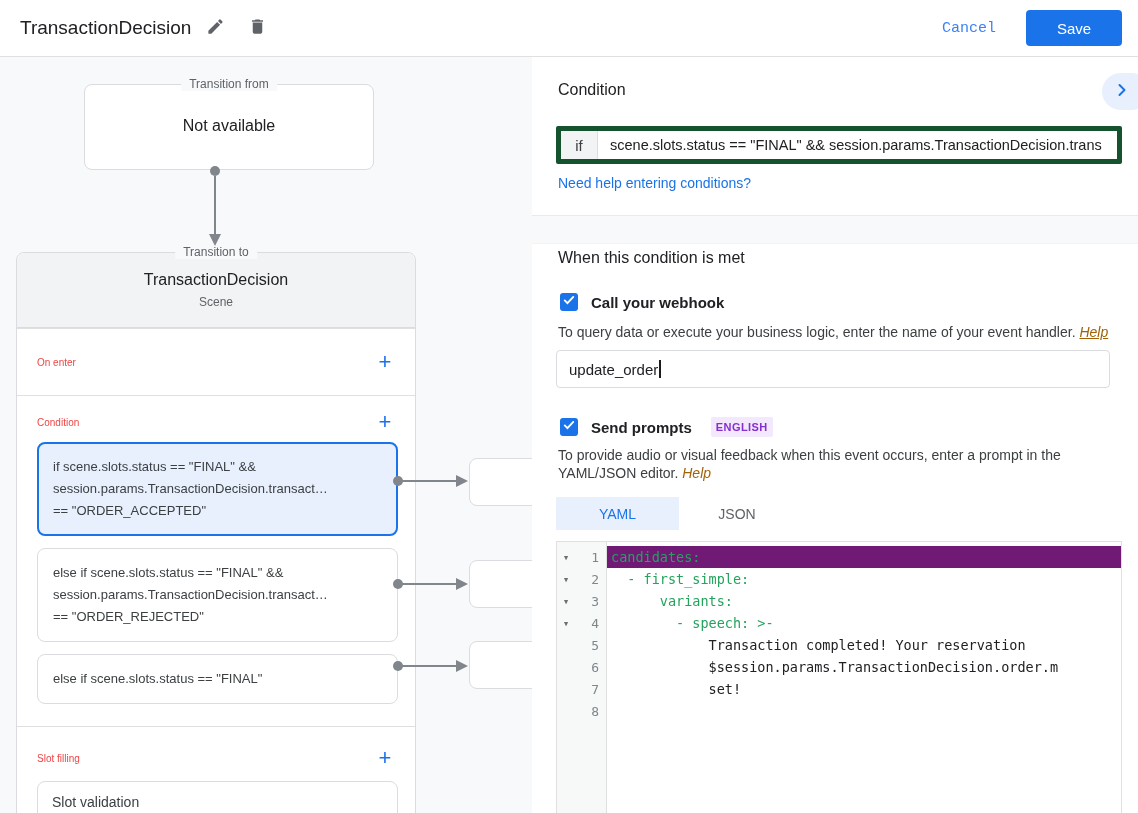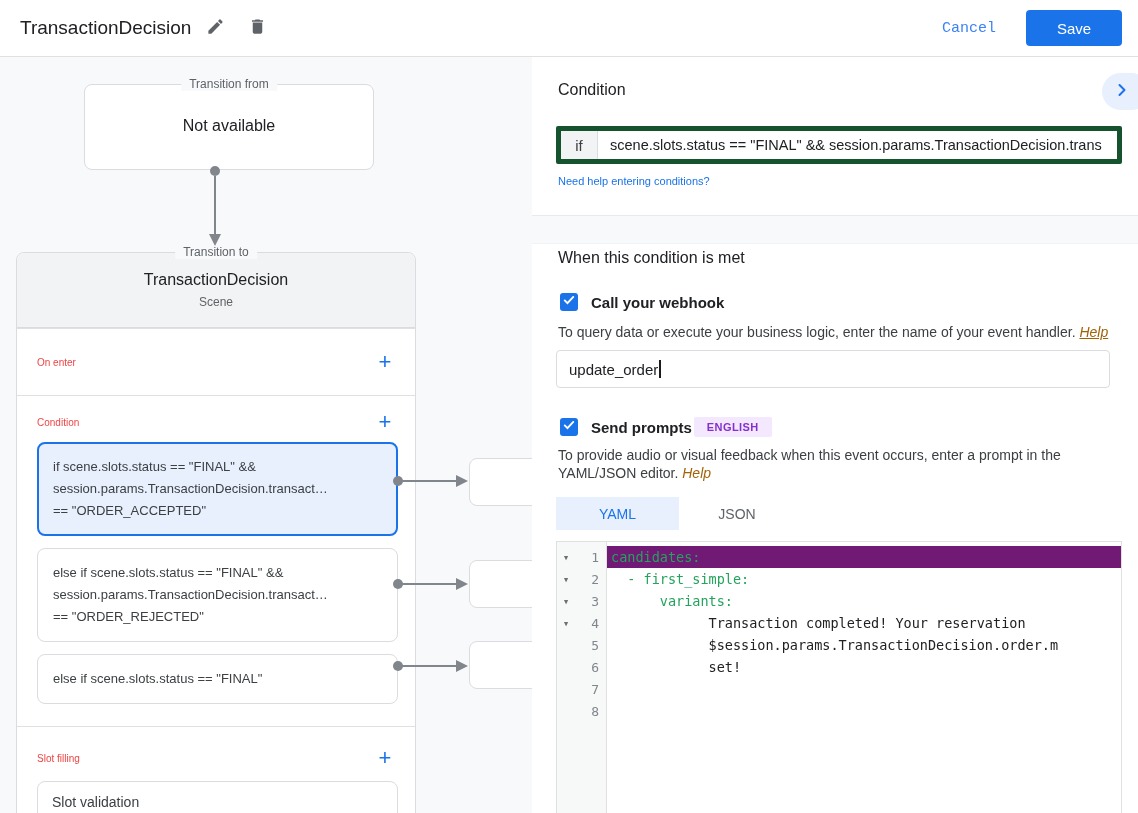--- a/index.html
+++ b/index.html
@@ -62,43 +62,43 @@
   .rpanel { position:relative; width:606px; height:756px; background:#fff; flex:none; overflow:hidden; }
   .rp-title { position:absolute; top:24px; left:26px; font-size:16px; color:#202124; }
   .chevron-pill { position:absolute; top:16px; right:-12px; width:48px; height:37px; border:none;
     border-radius:19px; background:#e8f0fe; cursor:pointer; display:flex; align-items:center; padding-left:10px; }
   .if-row { position:absolute; top:69px; left:24px; width:566px; height:38px; display:flex;
     border:5px solid #14532d; border-radius:2px; background:#fff; }
   .if-prefix { width:37px; background:#f1f3f4; border-right:1px solid #dadce0; display:flex;
     align-items:center; justify-content:center; font-size:15px; color:#3c4043; flex:none; }
   .if-value { flex:1; display:flex; align-items:center; padding:0 12px; font-size:14.5px; color:#202124;
     white-space:nowrap; overflow:hidden; cursor:text; }
-  .help-link { position:absolute; top:118px; left:26px; font-size:11px; color:#1a73e8;
+  .help-link { position:absolute; top:118px; left:26px; font-size:14px; color:#1a73e8;
     text-decoration:none; cursor:pointer; }
   .band { position:absolute; top:158px; left:0; width:606px; height:29px; background:#f8f9fa;
     border-top:1px solid #e8eaed; border-bottom:1px solid #f1f3f4; }
   .when-title { position:absolute; top:192px; left:26px; font-size:16px; color:#202124; }
 
   .check-row { position:absolute; left:28px; display:flex; align-items:center; }
   .cbx { width:18px; height:18px; background:#1a73e8; border-radius:3px; display:flex; align-items:center;
     justify-content:center; cursor:pointer; flex:none; }
   .check-label { margin-left:13px; font-size:15px; font-weight:700; color:#202124; }
   .row-webhook { top:236px; }
   .row-prompts { top:360px; }
   .helper { position:absolute; left:26px; font-size:14px; color:#3c4043; line-height:18px; }
   .helper-webhook { top:266px; width:566px; }
   .helper-prompts { top:389px; width:556px; }
   .inline-link { color:#a16207; text-decoration:underline; cursor:pointer;font-style:italic; }
   .inline-link.nounderline { text-decoration:none; }
   .text-input { position:absolute; top:293px; left:24px; width:554px; height:38px;
     border:1px solid #dadce0; border-radius:4px; display:flex; align-items:center; padding:0 12px;
     font-size:15px; color:#202124; cursor:text; background:#fff; }
   .caret { display:inline-block; width:1.5px; height:18px; background:#1b1b1b; margin-left:1px; }
-  .lang-badge { margin-left:2px; background:#f3e8fd; color:#8430ce; font-size:11px; font-weight:700;
-    letter-spacing:.4px; padding:4px 13px; border-radius:2px; }
+  .lang-badge { margin-left:19px; background:#f3e8fd; color:#8430ce; font-size:11px; font-weight:700;
+    letter-spacing:.4px; padding:4px 5px; border-radius:2px; }
 
   .tabs { position:absolute; top:440px; left:24px; display:flex; }
   .tab { height:33px; border:none; background:transparent; font-family:inherit; font-size:14px;
     font-weight:500; color:#5f6368; cursor:pointer; }
   .tab-yaml { width:123px; } .tab-json { width:116px; }
   .tab.active { background:#e8f0fe; color:#1a73e8; }
 
   .editor { position:absolute; top:484px; left:24px; width:566px; bottom:-1px;
     border:1px solid #e0e0e0; border-bottom:none; background:#fff; display:flex;
     font-family:"DejaVu Sans Mono","Liberation Mono",monospace; font-size:13.5px; }
@@ -282,20 +282,21 @@
           </div>
         <div class="gut-row">
             <span class="fold"></span>
             <span class="lnum">8</span>
           </div>
       </div>
       <div class="code">
         <div class="code-row active-line tok-key">candidates:</div>
         <div class="code-row tok-key">  - first_simple:</div>
         <div class="code-row tok-key">      variants:</div>
+        <div class="code-row tok-key">        - speech: &gt;-</div>
         <div class="code-row tok-text">            Transaction completed! Your reservation</div>
         <div class="code-row tok-text">            $session.params.TransactionDecision.order.m</div>
         <div class="code-row tok-text">            set!</div>
         <div class="code-row tok-text"></div>
       </div>
     </div>
   </div>
 </div>
 
 </body></html>

